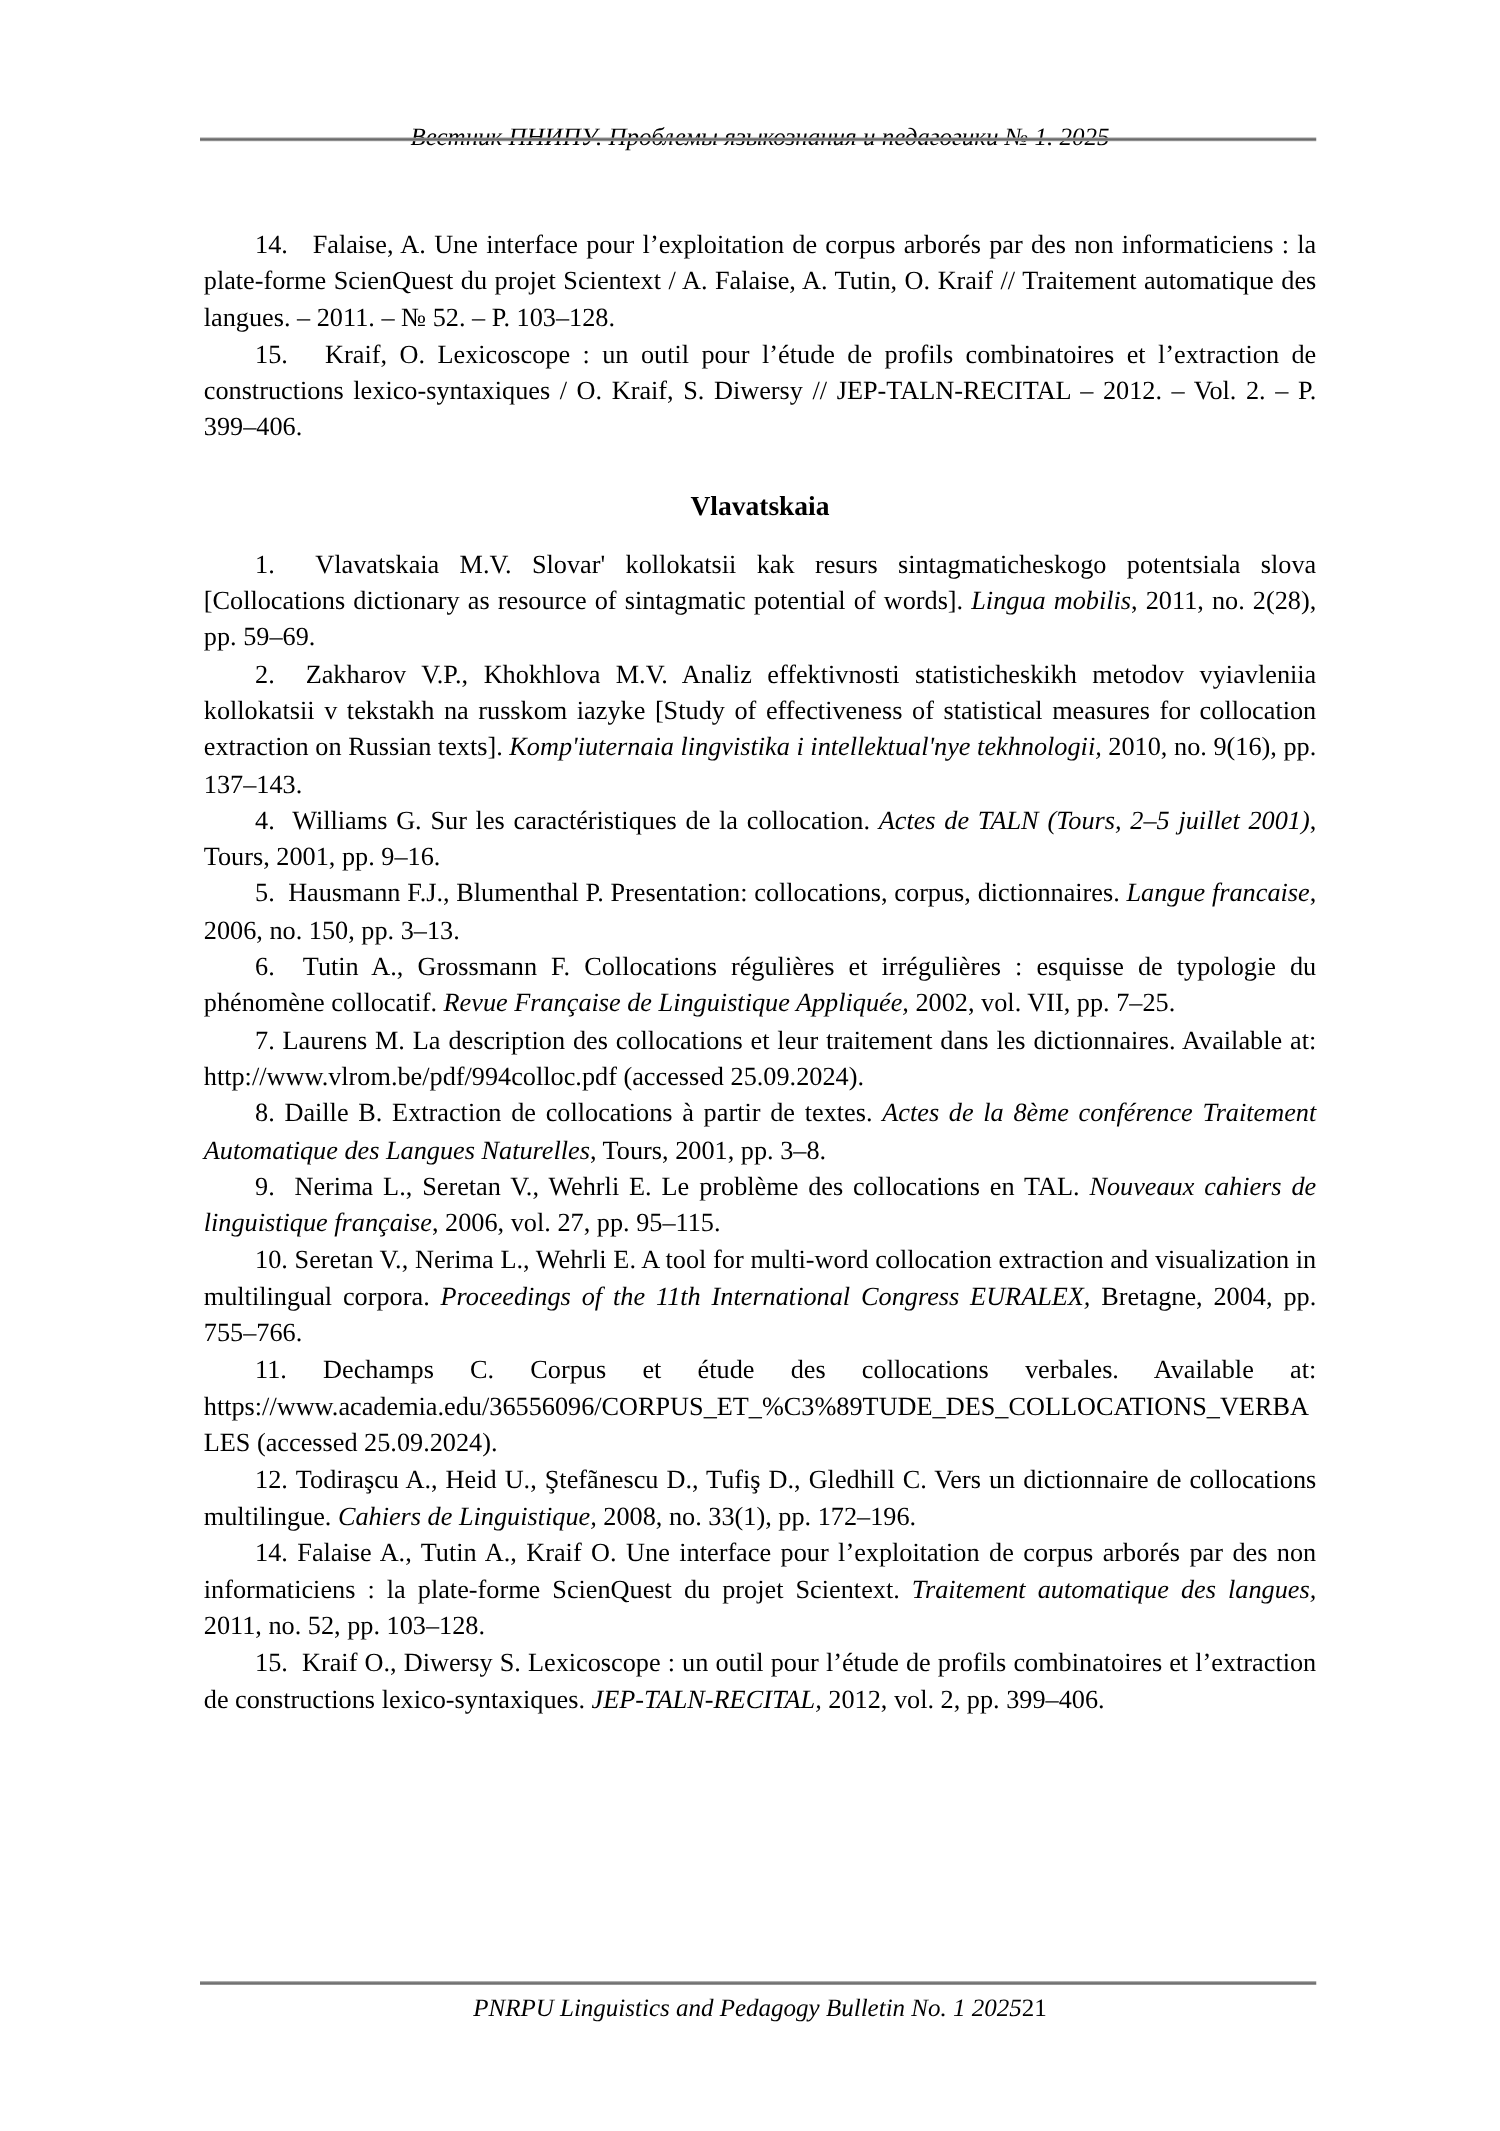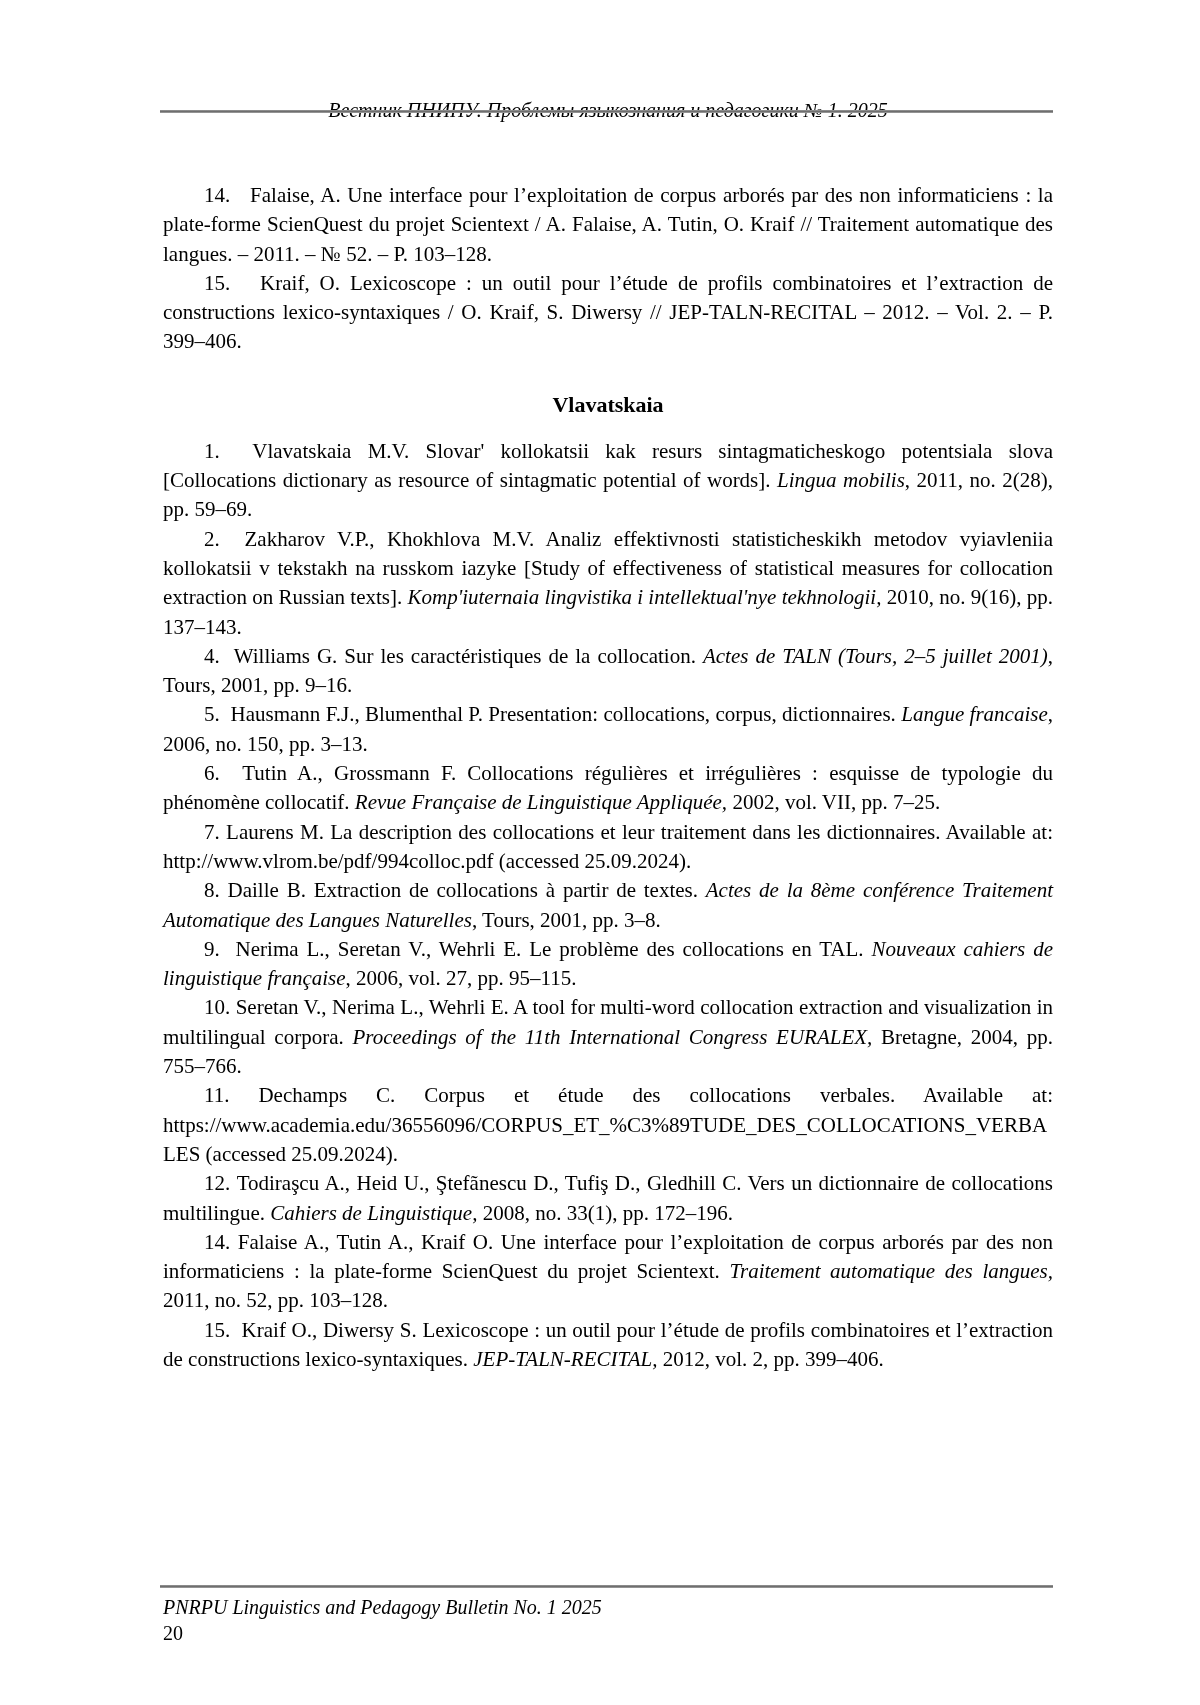--- a/index.html
+++ b/index.html
@@ -23,21 +23,21 @@
     font-size: 21px; line-height: 29.3px; overflow-wrap: anywhere;
   }
   #references-heading {
     font-size: 22px; line-height: 29px; font-weight: bold;
     text-align: center; margin: 33px 0 18px 0;
   }
   #footer-rule { top: 1585px; }
   #footer-row {
     position: absolute; left: 163px; width: 890px; top: 1594px;
     display: flex; justify-content: center; align-items: baseline;
-    font-size: 20px; line-height: 26px; flex-direction: column;
+    font-size: 20px; line-height: 26px;
   }
   .footer-journal { font-style: italic; }
 </style>
 </head>
 <body>
 
 <div id="header-title">Вестник ПНИПУ. Проблемы языкознания и педагогики № 1. 2025</div>
 <div id="header-rule" class="rule"></div>
 
 <div id="content">
@@ -59,14 +59,14 @@
       <p class="ref"><span>11.&nbsp;Dechamps C. Corpus et étude des collocations verbales. Available at: https://www.academia.edu/36556096/CORPUS_ET_%C3%89TUDE_DES_COLLOCATIONS_VERBALES (accessed 25.09.2024).</span></p>
       <p class="ref"><span>12.&nbsp;Todiraşcu A., Heid U., Ştefãnescu D., Tufiş D., Gledhill C. Vers un dictionnaire de collocations multilingue. </span><i>Cahiers de Linguistique,</i><span> 2008, no. 33(1), pp. 172–196.</span></p>
       <p class="ref"><span>14.&nbsp;Falaise A., Tutin A., Kraif O. Une interface pour l’exploitation de corpus arborés par des non informaticiens : la plate-forme ScienQuest du projet Scientext. </span><i>Traitement automatique des langues,</i><span> 2011, no. 52, pp. 103–128.</span></p>
       <p class="ref"><span>15.&nbsp;&nbsp;Kraif O., Diwersy S. Lexicoscope : un outil pour l’étude de profils combinatoires et l’extraction de constructions lexico-syntaxiques. </span><i>JEP-TALN-RECITAL,</i><span> 2012, vol. 2, pp. 399–406.</span></p>
     </div>
 </div>
 
 <div id="footer-rule" class="rule"></div>
 <div id="footer-row">
   <span class="footer-journal">PNRPU Linguistics and Pedagogy Bulletin No. 1 2025</span>
-  <span class="footer-page">20</span>
+  <span class="footer-page">21</span>
 </div>
 
 </body></html>

